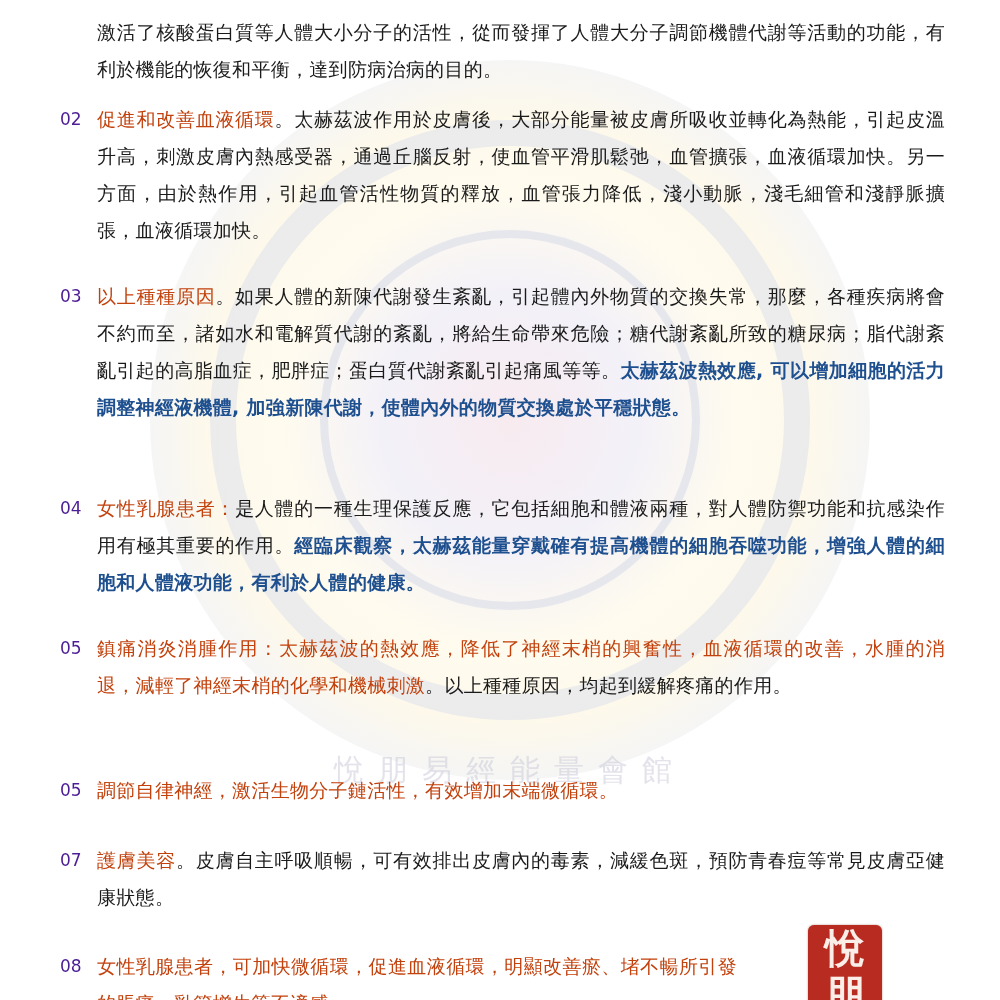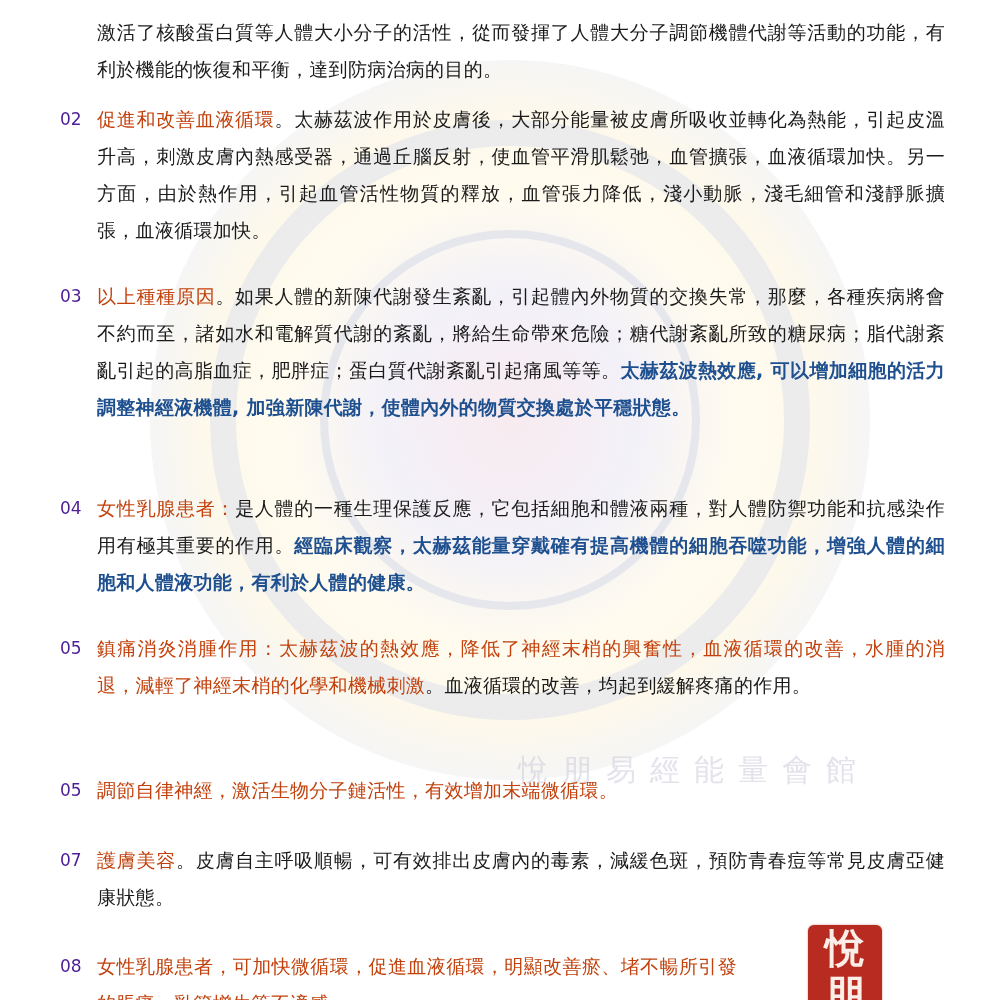--- a/index.html
+++ b/index.html
@@ -17,21 +17,21 @@
   }
   .watermark .ring1 {
     position:absolute; left:60px; top:60px; width:600px; height:600px; border-radius:50%;
     border:26px solid rgba(215,220,238,0.45); box-sizing:border-box;
   }
   .watermark .ring2 {
     position:absolute; left:170px; top:170px; width:380px; height:380px; border-radius:50%;
     border:8px solid rgba(210,215,230,0.5); box-sizing:border-box;
   }
   .wm-text {
-    position:absolute; left:0; width:100%; text-align:right;
+    position:absolute; left:0; width:100%; text-align:center;
     color:rgba(200,200,215,0.5); font-family:Liberation Serif, serif; font-size:30px; letter-spacing:14px;
   }
   .content { position:absolute; left:0; top:0; width:1000px; z-index:1; }
   .item { position:absolute; left:0; width:1000px; }
   .num {
     position:absolute; left:60px; font-size:17px; color:#4c1d95; line-height:37px;
   }
   .para {
     position:absolute; left:97px; width:848px;
     font-size:19px; line-height:37px; letter-spacing:0.3px;
@@ -81,21 +81,21 @@
   <div class="item" style="top:490px;">
     <div class="num">04</div>
     <div class="para">
       <span class="hl">女性乳腺患者：</span><span>是人體的一種生理保護反應，它包括細胞和體液兩種，對人體防禦功能和抗感染作用有極其重要的作用。</span><span class="hb">經臨床觀察，太赫茲能量穿戴確有提高機體的細胞吞噬功能，增強人體的細胞和人體液功能，有利於人體的健康。</span>
     </div>
   </div>
 
   <div class="item" style="top:630px;">
     <div class="num">05</div>
     <div class="para">
-      <span class="hl">鎮痛消炎消腫作用：太赫茲波的熱效應，降低了神經末梢的興奮性，血液循環的改善，水腫的消退，減輕了神經末梢的化學和機械刺激</span><span>。血液循環的改善，均起到緩解疼痛的作用。</span>
+      <span class="hl">鎮痛消炎消腫作用：太赫茲波的熱效應，降低了神經末梢的興奮性，血液循環的改善，水腫的消退，減輕了神經末梢的化學和機械刺激</span><span>。以上種種原因，均起到緩解疼痛的作用。</span>
     </div>
   </div>
 
   <div class="item" style="top:772px;">
     <div class="num">05</div>
     <div class="para">
       <span class="hl">調節自律神經，激活生物分子鏈活性，有效增加末端微循環。</span>
     </div>
   </div>
 

